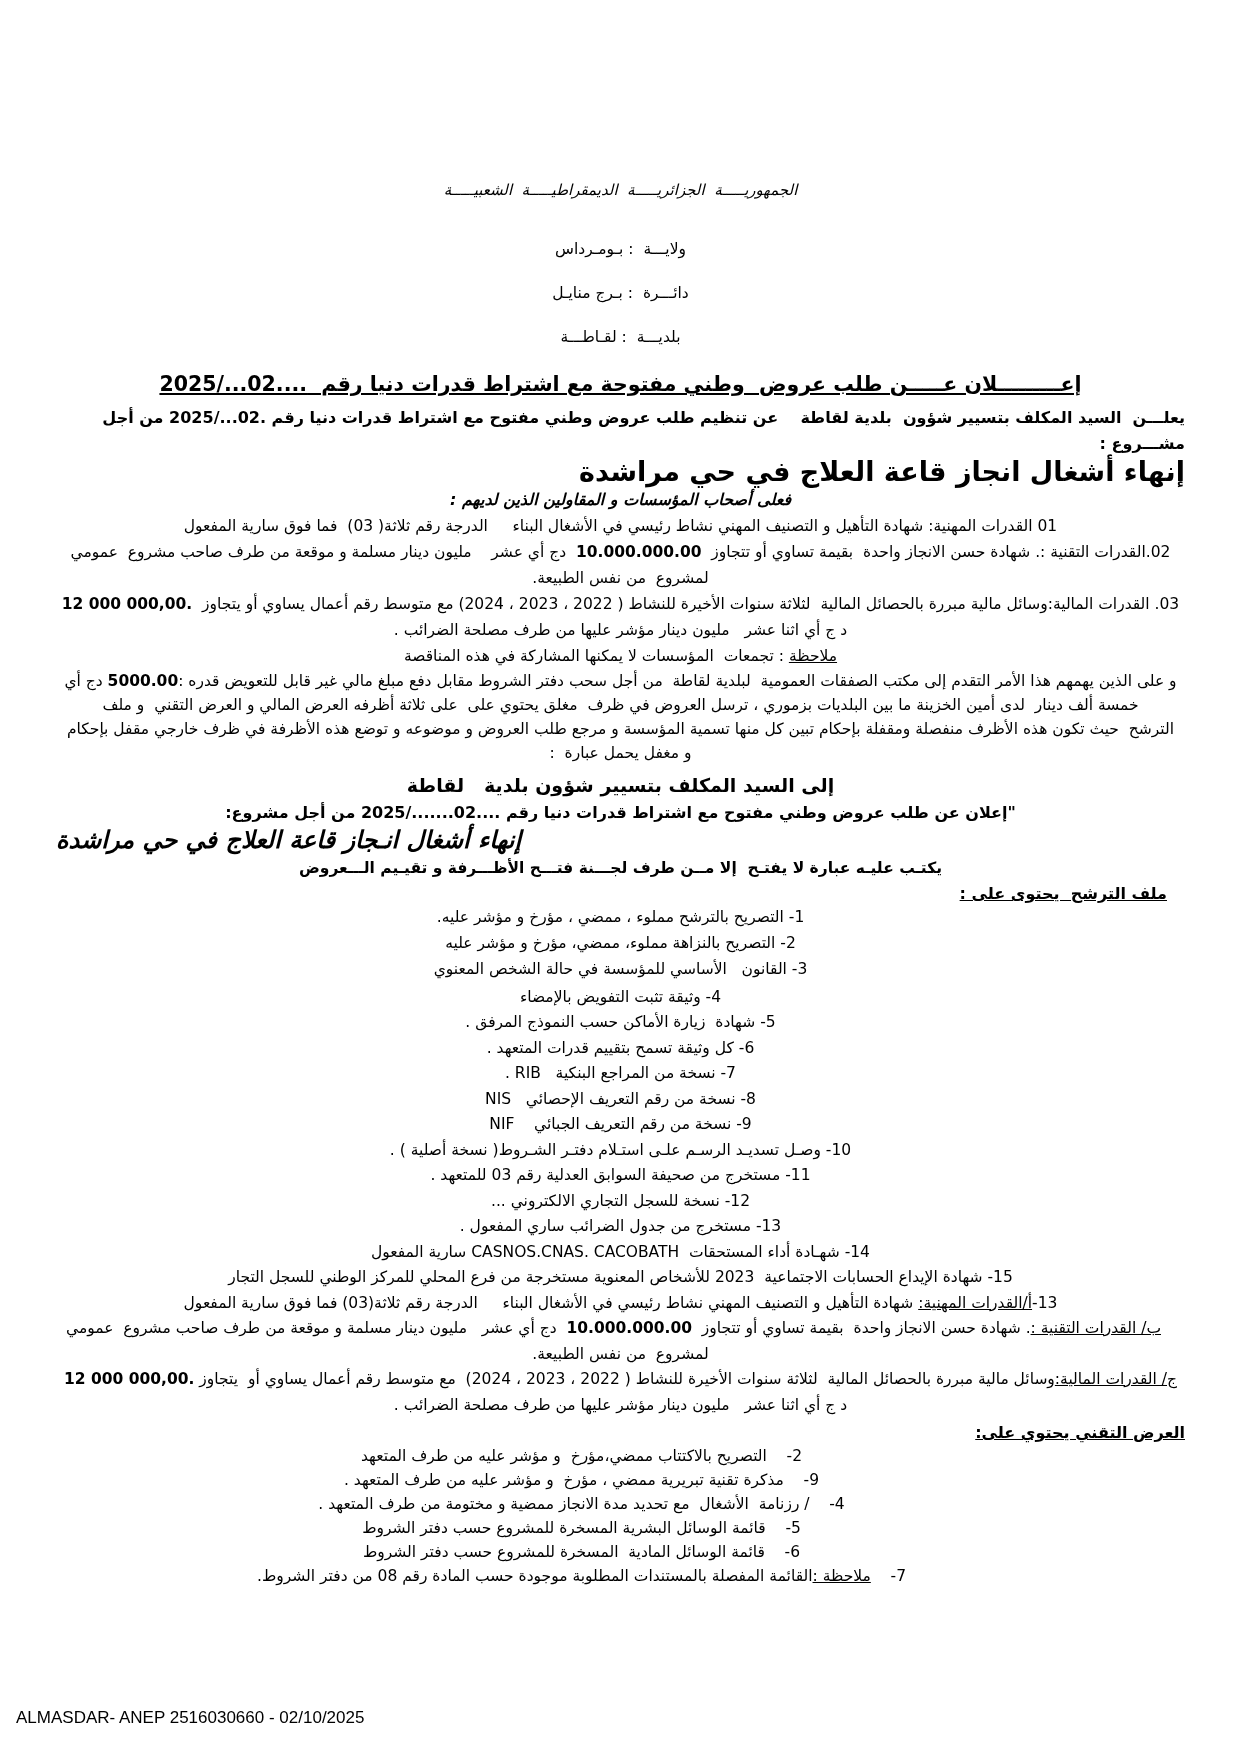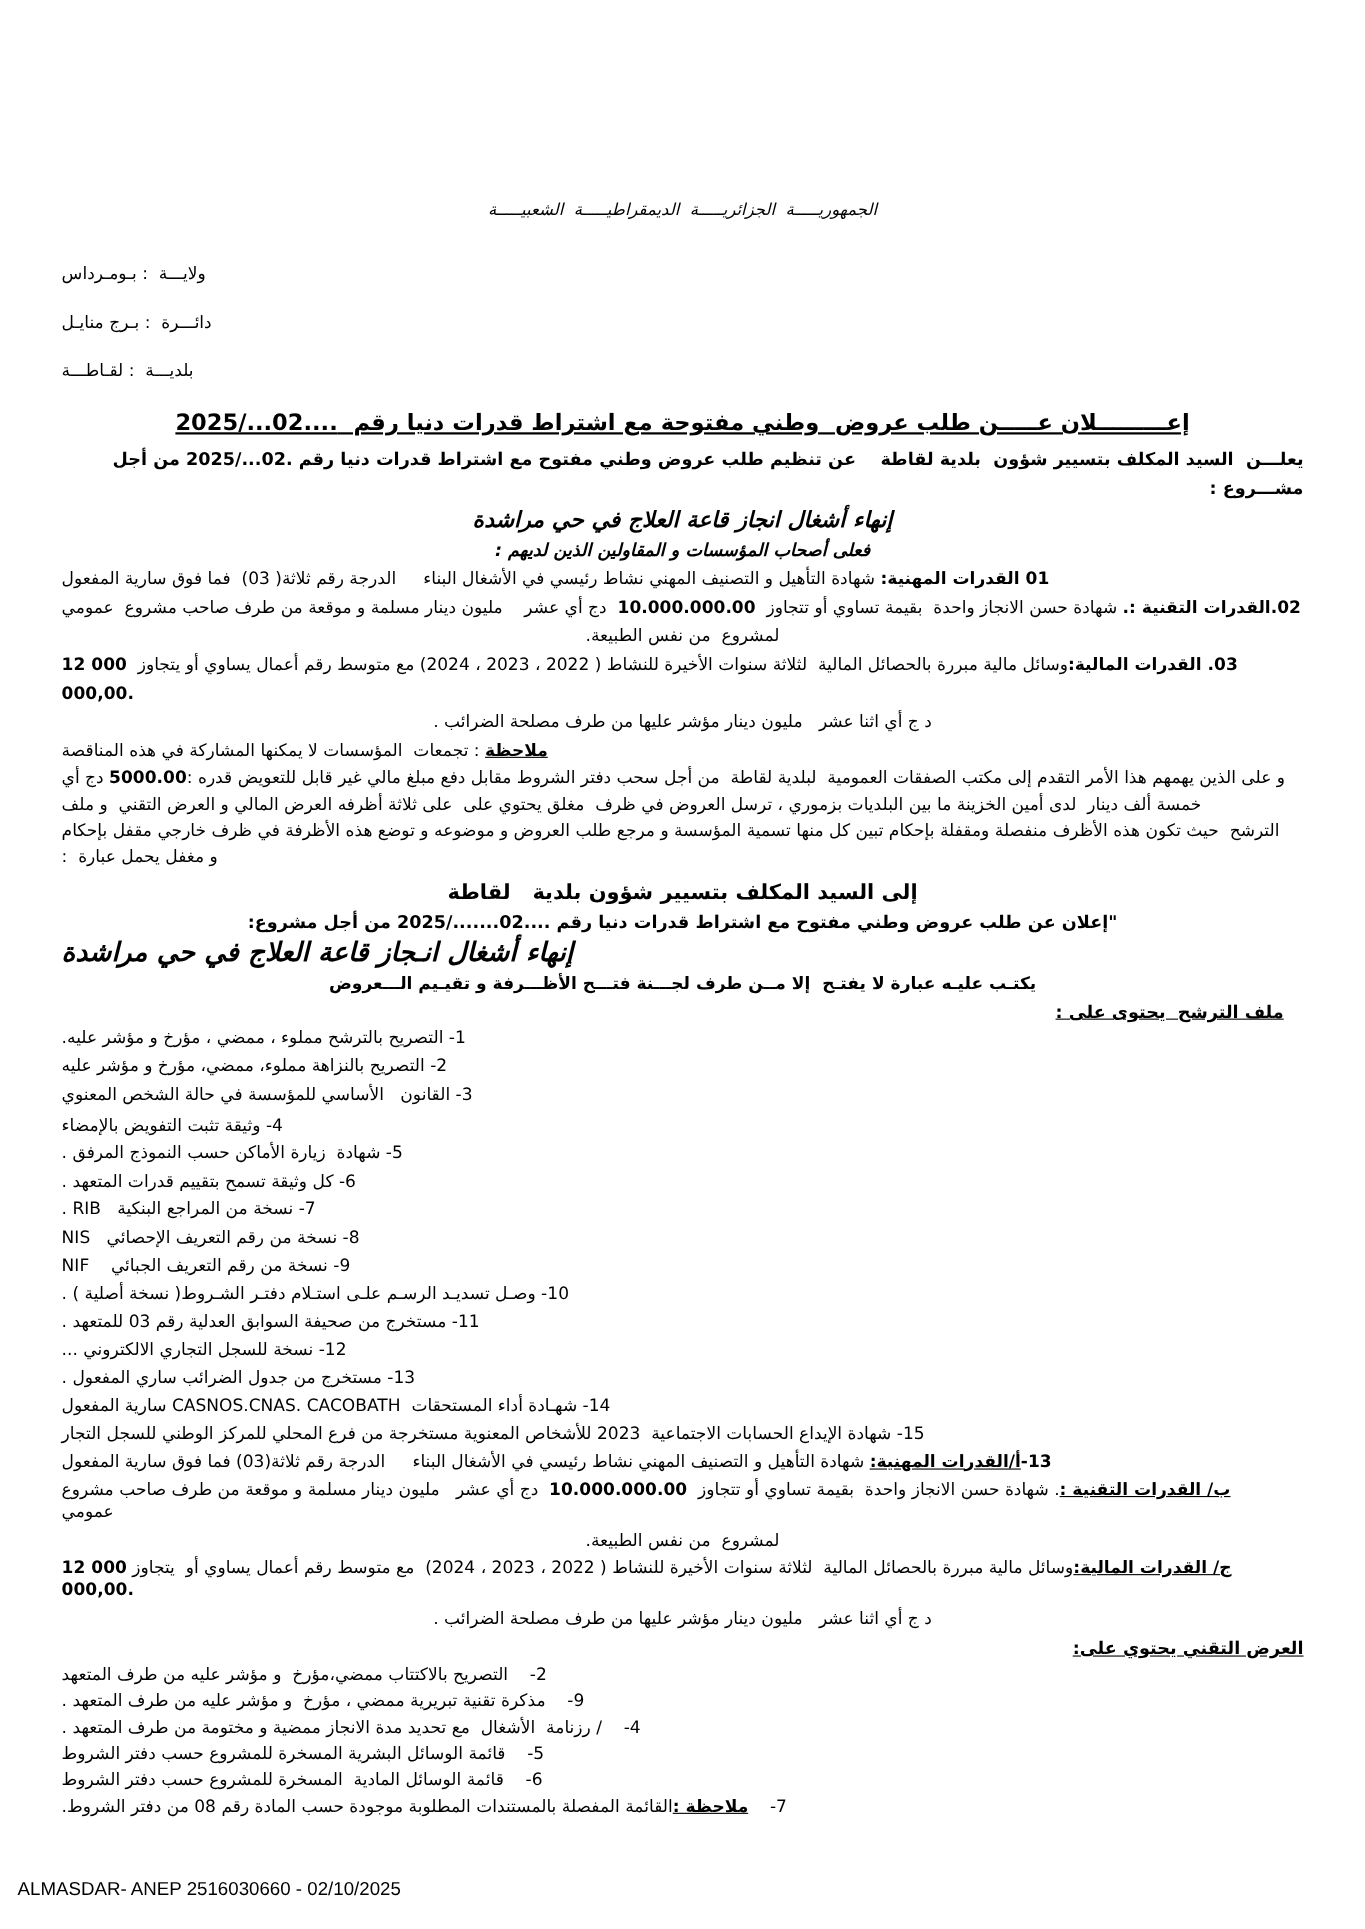--- a/index.html
+++ b/index.html
@@ -3,33 +3,33 @@
 <meta charset="utf-8">
 <style>
   html,body{margin:0;padding:0;}
   body{
     width:1241px;height:1754px;background:#ffffff;color:#000;
     font-family:"DejaVu Sans",sans-serif;direction:rtl;position:relative;
     overflow:hidden;
   }
   .content{padding:178px 56px 0 56px;}
   .t{white-space:pre-wrap;}
-  .line{font-size:15.5px;line-height:25px;text-align:left;}
+  .line{font-size:15.5px;line-height:25px;text-align:center;}
   .center{text-align:center;}
-  .b{font-weight:bold;margin-top:48px;}
+  .b{font-weight:normal;margin-top:48px;}
   .u{text-decoration:underline;}
   .num{direction:ltr;unicode-bidi:isolate;font-weight:bold;}
   .republic{font-size:15px;line-height:25px;text-align:center;font-style:italic;}
   .admin{margin-top:34px;}
   .admin .line{margin-bottom:19px;font-size:15.5px;}
   .fiscal{font-size:15px;}
   .main-title{font-size:20.5px;line-height:30px;font-weight:bold;text-align:center;margin-top:4px;}
   .main-title .tt{text-decoration:underline;}
   .intro{font-size:16px;line-height:26px;font-weight:bold;margin-top:6px;}
-  .project{font-size:20px;line-height:30px;font-weight:bold;font-style:italic;text-align:center;}
+  .project{font-size:27px;line-height:30px;font-weight:bold;}
   .call{font-size:16px;line-height:26px;font-weight:bold;font-style:italic;text-align:center;}
   .cond{font-size:15.5px;line-height:26px;}
   .para .line{line-height:24px;}
   .addressee{font-size:19px;line-height:29px;font-weight:bold;text-align:center;margin-top:6px;}
   .quote{font-size:16px;line-height:26px;font-weight:bold;text-align:center;}
   .project2{font-size:24px;line-height:29px;font-weight:bold;font-style:italic;text-align:left;}
   .seal{font-size:15.5px;line-height:26px;font-weight:bold;text-align:center;}
   .sec-heading{font-size:16px;line-height:26px;font-weight:bold;padding-right:18px;}
   .sec-heading .t{text-decoration:underline;}
   .cand-item{margin-bottom:5.5px;line-height:20px;}

